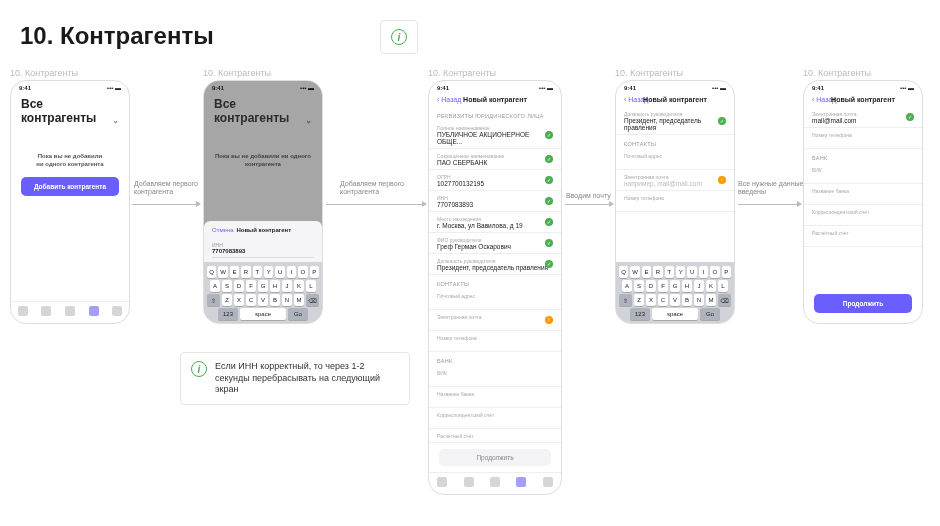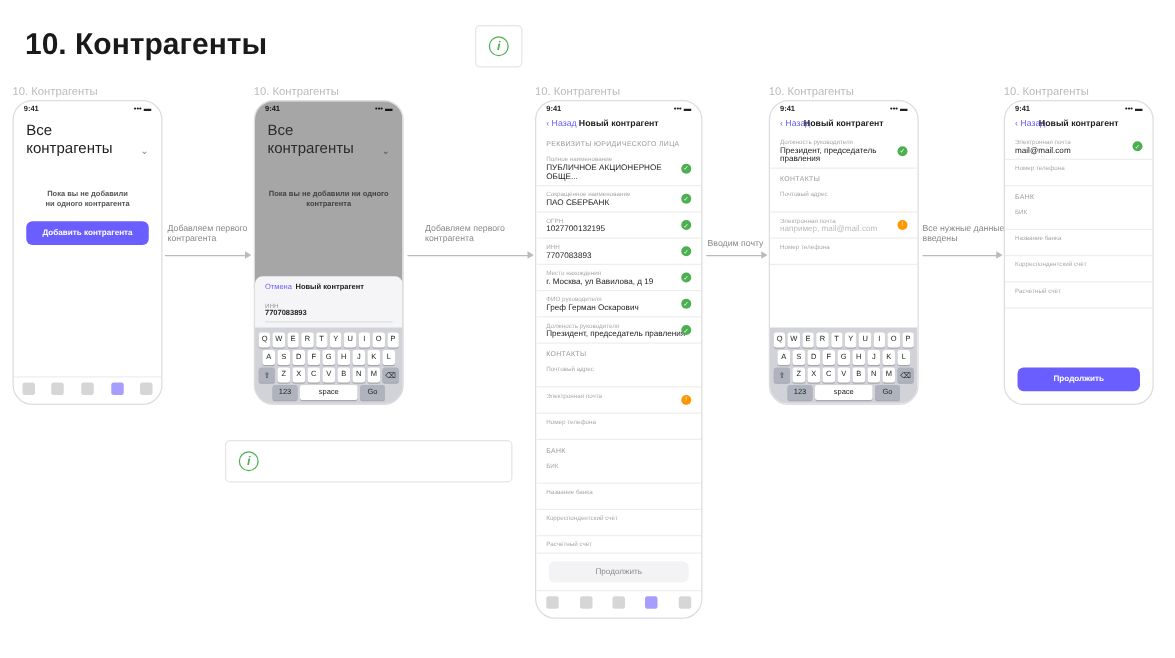--- a/index.html
+++ b/index.html
@@ -84,21 +84,21 @@
   .nav-title {
     position: absolute;
     left: 0; right: 0;
     text-align: center;
     font-weight: 600;
     font-size: 7px;
     color: #222;
   }
   .big-header {
     font-size: 12px;
-    font-weight: 400;
+    font-weight: 700;
     padding: 6px 10px 4px 10px;
     color: #222;
     display: flex;
     align-items: flex-end;
     gap: 4px;
   }
   .chev { font-size: 8px; color: #888; }
   .empty-msg {
     text-align: center;
     font-size: 6px;
@@ -377,20 +377,21 @@
           <div class="key sp">space</div>
           <div class="key gray" style="width:20px;">Go</div>
         </div>
       </div>
     </div>
   </div>
 </div>
 
 <div class="info-box" style="top:352px; left:180px; width:230px;">
   <div class="info-icon">i</div>
+  <div>Если ИНН корректный, то через 1-2 секунды перебрасывать на следующий экран</div>
 </div>
 
 <div class="arrow" style="top:204px; left:326px; width:100px;"></div>
 <div class="arrow-label" style="top:180px; left:340px;">Добавляем первого
 контрагента</div>
 
 <div class="phone" style="top:80px; left:428px; width:134px; height:415px;">
   <div class="status-bar">
     <span>9:41</span>
     <span class="status-right">••• ▬</span>

